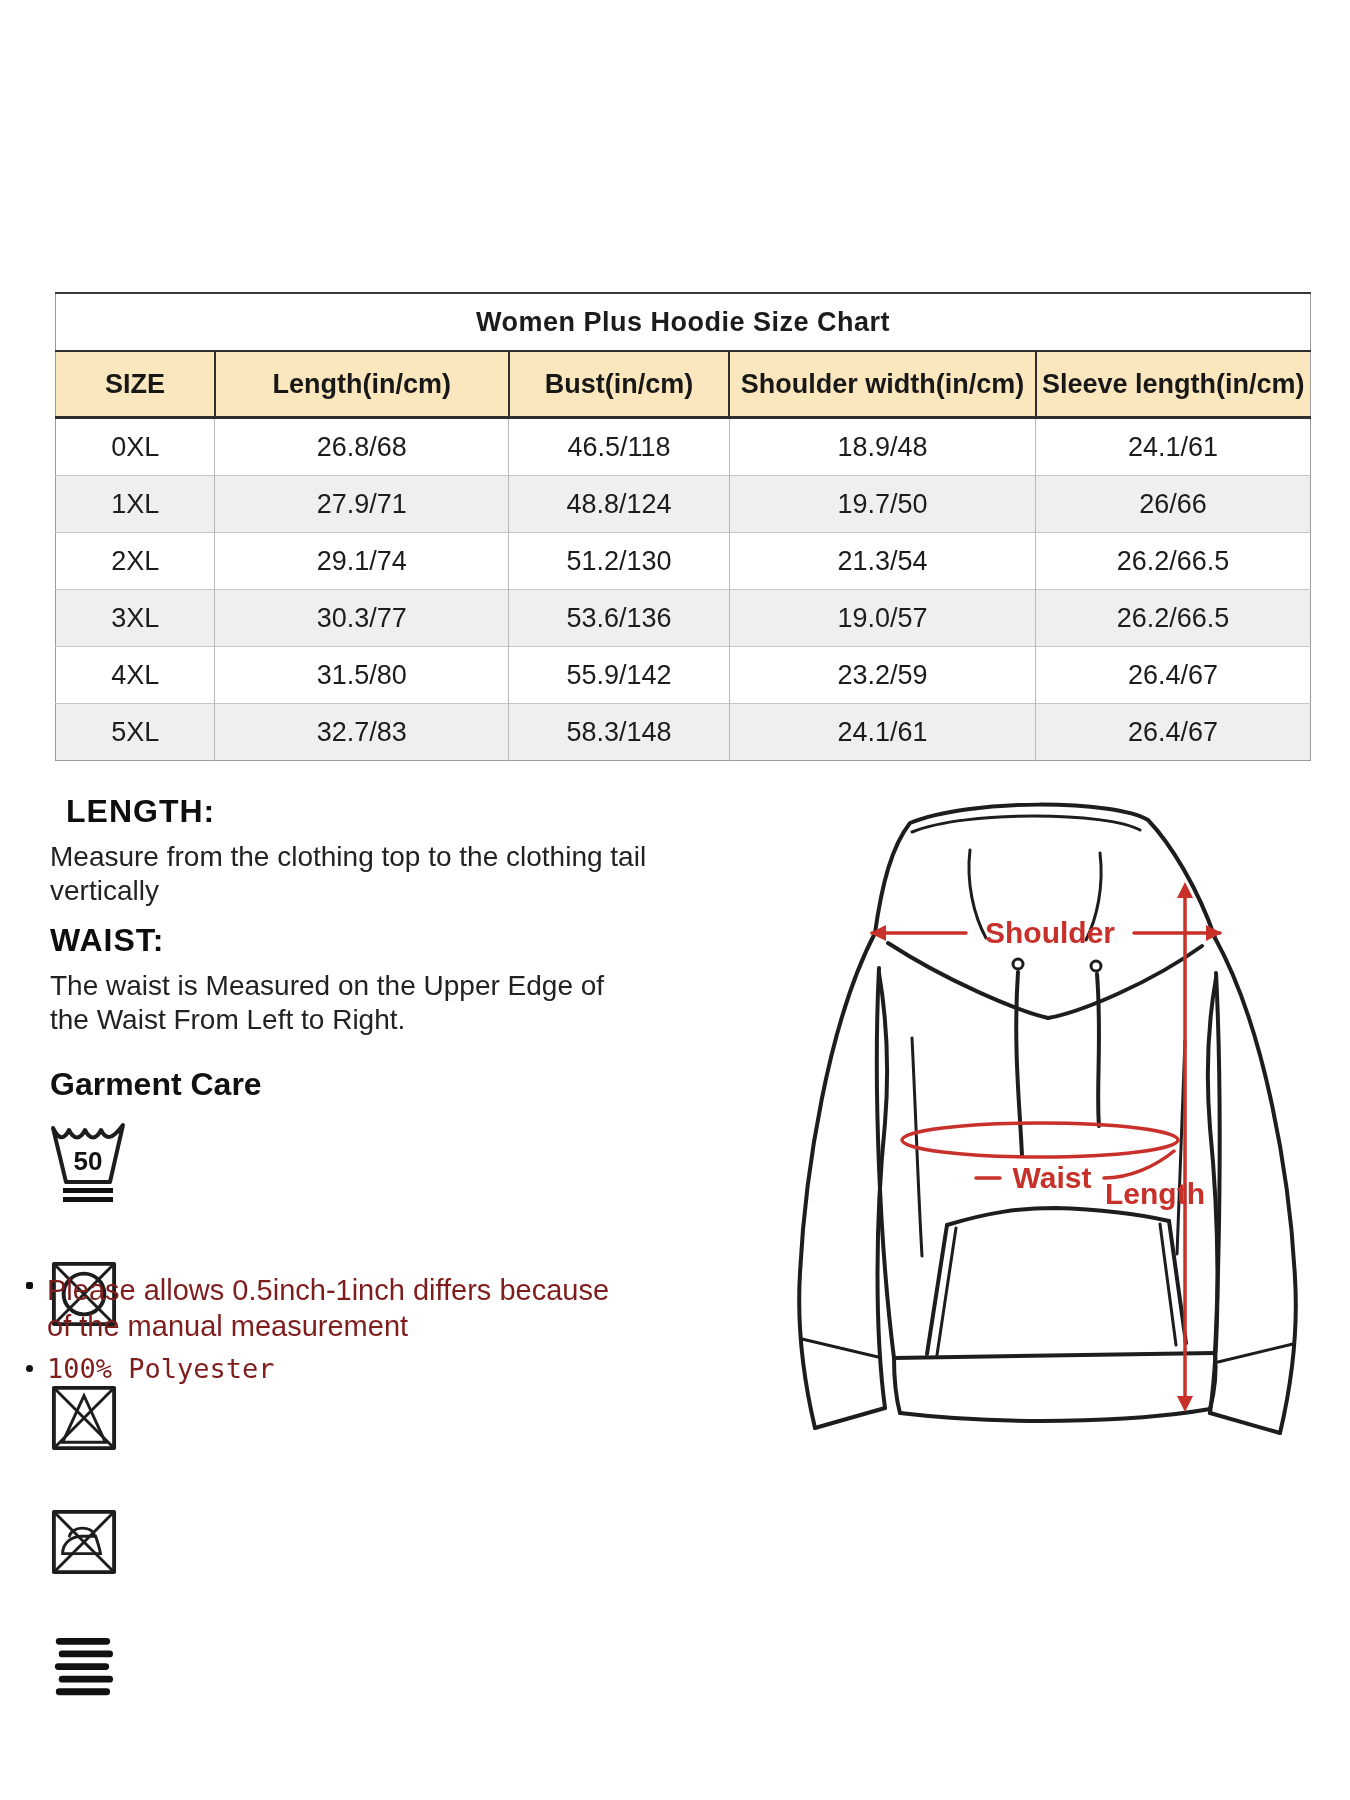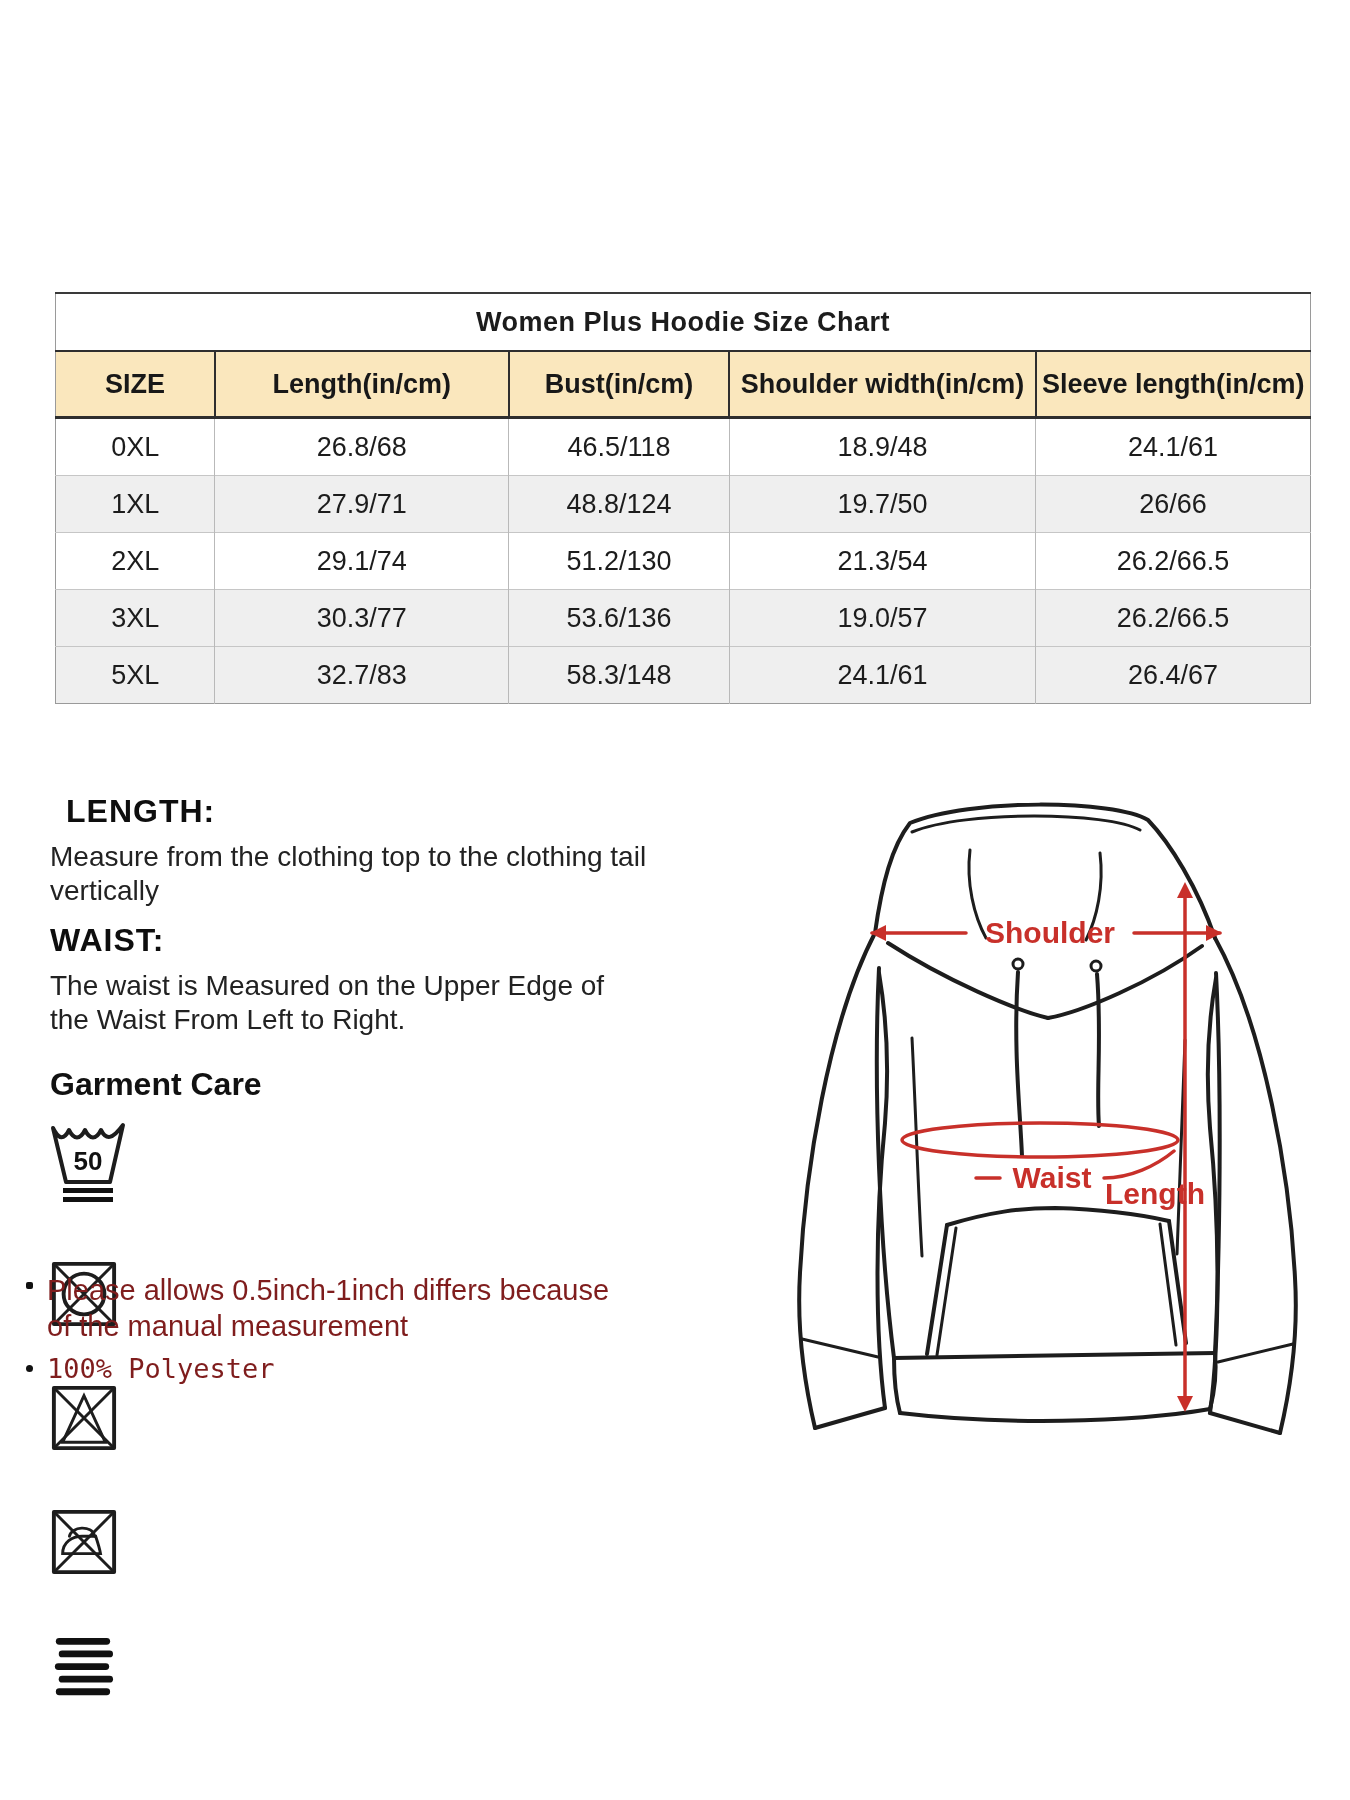--- a/index.html
+++ b/index.html
@@ -88,20 +88,27 @@
           <td>21.3/54</td>
           <td>26.2/66.5</td>
         </tr>
         <tr class="alt">
           <td>3XL</td>
           <td>30.3/77</td>
           <td>53.6/136</td>
           <td>19.0/57</td>
           <td>26.2/66.5</td>
         </tr>
+        <tr>
+          <td>4XL</td>
+          <td>31.5/80</td>
+          <td>55.9/142</td>
+          <td>23.2/59</td>
+          <td>26.4/67</td>
+        </tr>
         <tr class="alt">
           <td>5XL</td>
           <td>32.7/83</td>
           <td>58.3/148</td>
           <td>24.1/61</td>
           <td>26.4/67</td>
         </tr>
       </tbody>
   </table>
 

